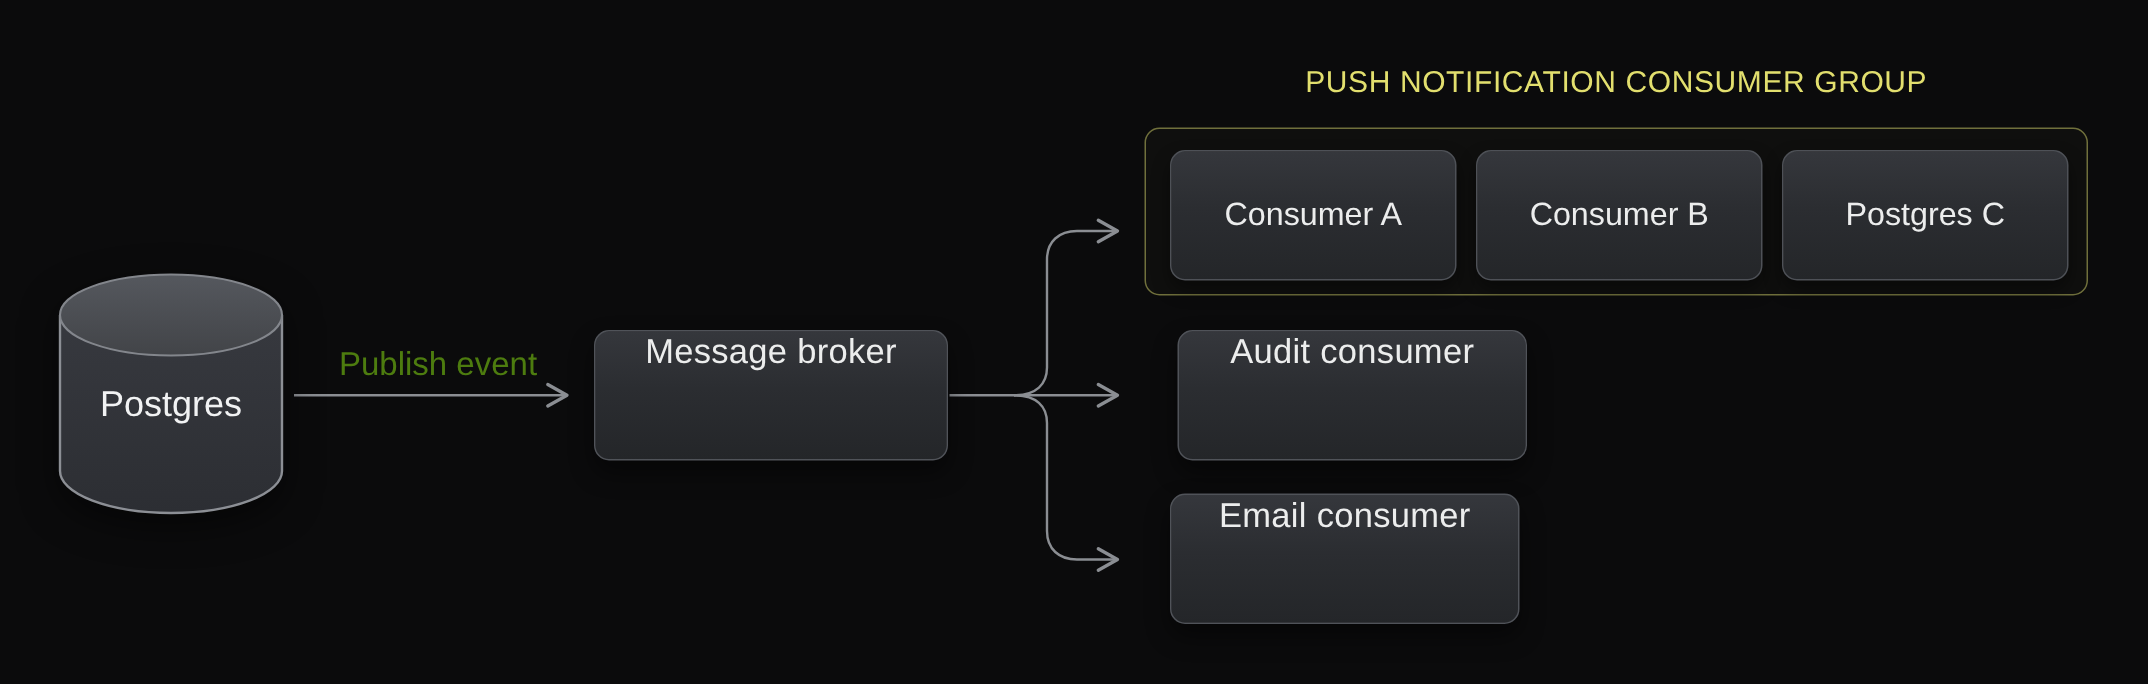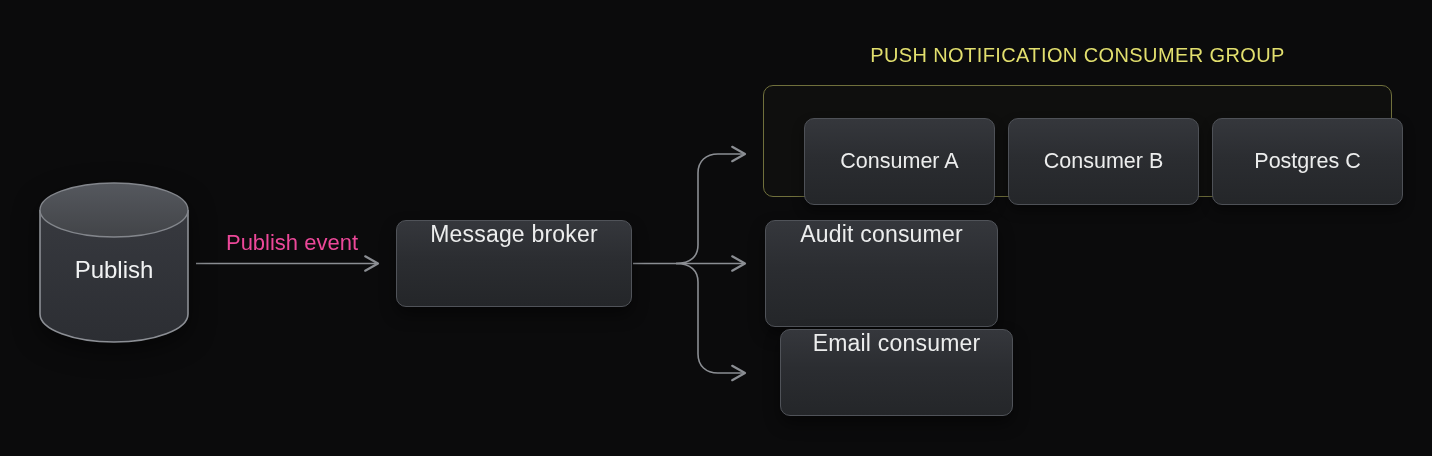--- a/index.html
+++ b/index.html
@@ -28,21 +28,21 @@
     background: linear-gradient(180deg, #35373c 0%, #2b2d31 45%, #242629 100%);
     border: 1px solid #505359;
     border-radius: 10px;
     color: #eceded;
     font-size: 23px;
     letter-spacing: 0.2px;
     box-shadow: 0 8px 16px rgba(0,0,0,0.45);
   }
 
   .node-broker { left: 396px; top: 220px; width: 236px; height: 87px; }
-  .node-audit  { left: 765px; top: 220px; width: 233px; height: 107px; }
+  .node-audit  { left: 785px; top: 220px; width: 233px; height: 87px; }
   .node-email  { left: 765px; top: 329px; width: 233px; height: 87px; margin-left: 15px; }
 
   .group-title {
     position: absolute;
     left: 763px; top: 44px;
     width: 629px;
     text-align: center;
     color: #e2df6e;
     font-size: 20px;
     font-weight: normal;
@@ -53,44 +53,43 @@
     position: absolute;
     left: 763px; top: 85px;
     width: 629px; height: 112px;
     border: 1px solid #70703c;
     border-radius: 10px;
     background: rgba(226, 222, 110, 0.025);
   }
 
   .consumer {
     position: absolute;
-    top: 32px;
+    top: 14px;
     width: 191px;
     height: 87px;
     display: flex;
     align-items: center;
     justify-content: center;
     background: linear-gradient(180deg, #35373c 0%, #2b2d31 45%, #242629 100%);
     border: 1px solid #4e5157;
     border-radius: 10px;
     color: #eceded;
     font-size: 21.5px;
     box-shadow: 0 6px 12px rgba(0,0,0,0.4);
-    margin-left: 24px;
   }
   .consumer-a { left: 16px; }
   .consumer-b { left: 220px; text-align: center; }
   .consumer-c { left: 424px; }
 
   .edge-label {
     position: absolute;
     left: 196px; top: 230px;
     width: 192px;
     text-align: center;
-    color: #ec4899;
+    color: #4d7c0f;
     font-size: 22px;
   }
 
   .db {
     position: absolute;
     left: 38px; top: 181px;
     width: 152px; height: 164px;
     filter: drop-shadow(0 8px 12px rgba(0,0,0,0.5));
   }
   .db-label {
@@ -133,21 +132,21 @@
           <stop offset="1" stop-color="#2c2e33"></stop>
         </linearGradient>
         <linearGradient id="cylTop" x1="0" y1="0" x2="0" y2="1">
           <stop offset="0" stop-color="#55585e"></stop>
           <stop offset="1" stop-color="#424448"></stop>
         </linearGradient>
       </defs>
       <path d="M2,29 V133 A74,28 0 0 0 150,133 V29" fill="url(#cylBody)" stroke="#8c8f95" stroke-width="1.6"></path>
       <ellipse cx="76" cy="29" rx="74" ry="27" fill="url(#cylTop)" stroke="#83868c" stroke-width="1.4"></ellipse>
     </svg>
-    <div class="db-label">Publish</div>
+    <div class="db-label">Postgres</div>
   </div>
 
   <div class="edge-label">Publish event</div>
 
   <div class="node node-broker">
     <span>Message broker</span>
   </div>
 
   <div class="group-title">PUSH NOTIFICATION CONSUMER GROUP</div>
 

